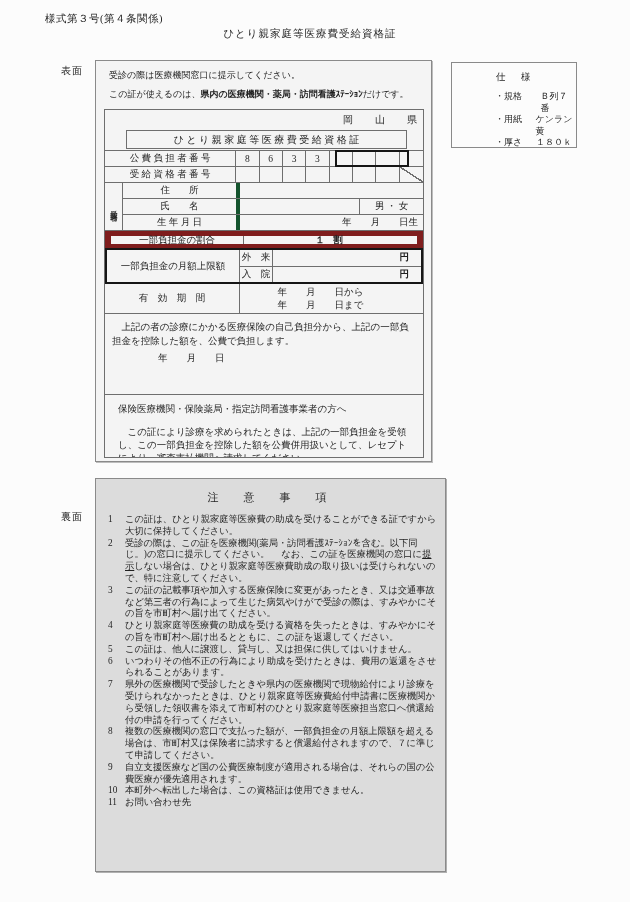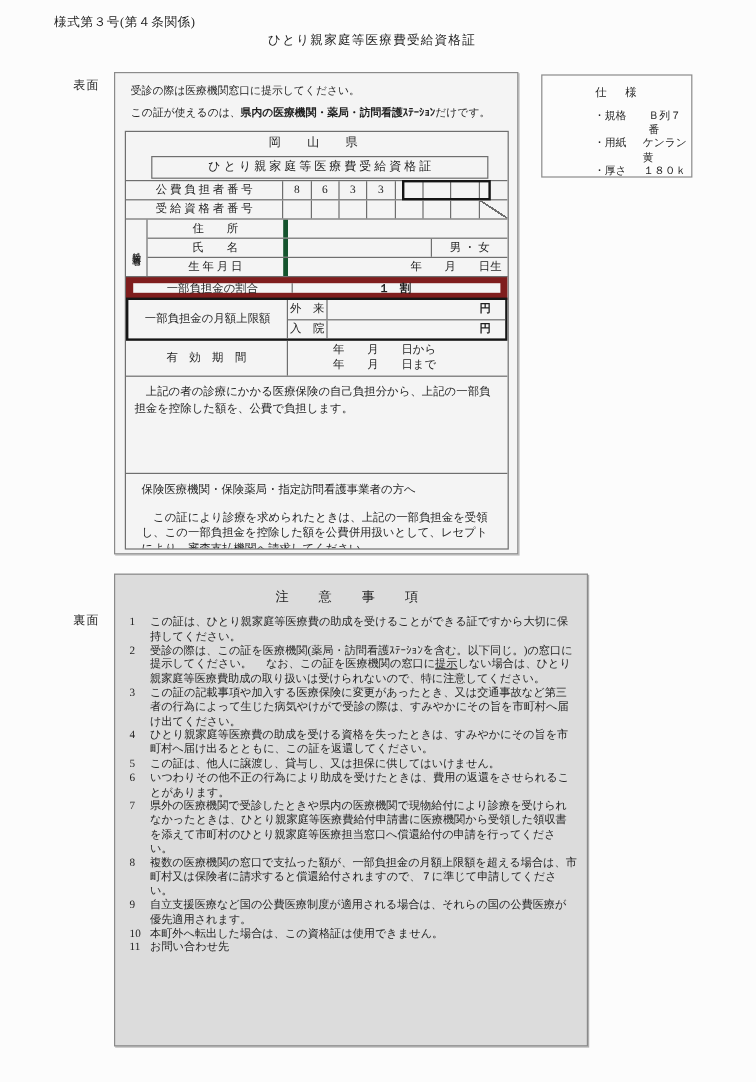--- a/index.html
+++ b/index.html
@@ -24,21 +24,21 @@
   .front-panel {
     position:absolute; left:95px; top:60px; width:337px; height:402px;
     background:#f4f4f4; border:1px solid #8a8a8a; box-shadow:1px 1px 0 rgba(0,0,0,0.25);
     overflow:hidden;
   }
   .notice { margin:8px 0 0 13px; font-size:9px; line-height:12px; }
   .notice + .notice { margin-top:7px; }
   .notice b { font-weight:bold; }
 
   .certificate { margin:9px 7px 0 8px; border:1px solid #6e6e6e; height:349px; overflow:hidden; }
-  .pref { height:20px; line-height:20px; text-align:center; font-size:10px; letter-spacing:6px; }
+  .pref { height:20px; line-height:20px; text-align:right; font-size:10px; letter-spacing:6px; }
   .cert-title-box { border:1px solid #6e6e6e; margin:0 16px 1px 21px; height:19px; line-height:17px; text-align:center; font-size:10px; }
 
   .grid-row { position:relative; display:flex; height:16px; border-bottom:1px solid #6e6e6e; align-items:stretch; font-size:9.5px; }
   .grid-row.first { border-top:1px solid #6e6e6e; height:17px; }
   .row-label { width:135px; border-right:1px solid #6e6e6e; display:flex; align-items:center; justify-content:center; }
   .cell { width:24px; border-right:1px solid #6e6e6e; display:flex; align-items:center; justify-content:center; }
   .cell.last { border-right:none; }
   .bold-frame { position:absolute; left:230px; top:-1px; bottom:-1px; width:74px; border:2px solid #151515; pointer-events:none; }
   .slash { background-image:linear-gradient(to top right, transparent 47%, #6e6e6e 47%, #6e6e6e 53%, transparent 53%); }
 
@@ -76,21 +76,21 @@
   .provider-text { margin-top:10px; }
 
   
   .spec-panel { position:absolute; left:451px; top:62px; width:126px; height:86px;
     background:#fcfcfc; border:1px solid #8a8a8a; font-size:9px; overflow:hidden;padding-left:32px; }
   .spec-title { margin:8px 0 7px 12px; font-size:9.5px; letter-spacing:3px; }
   .spec-item { display:flex; margin-left:11px; line-height:11.5px; }
   .spec-item .sl { width:46px; }
 
   
-  .back-panel { position:absolute; left:95px; top:478px; width:395px; height:394px;
+  .back-panel { position:absolute; left:95px; top:478px; width:351px; height:394px;
     background:#dcdcdc; border:1px solid #8a8a8a; box-shadow:1px 1px 0 rgba(0,0,0,0.3);
     overflow:hidden; }
   .notes-title { margin-top:11px; text-align:center; font-size:11px; letter-spacing:7px; }
   .notes-list { margin:9px 8px 0 12px; font-size:9.3px; line-height:11.8px; }
   .note-item { display:flex; align-items:flex-start; }
   .note-num { width:17px; flex-shrink:0; }
   .note-txt { flex:1; }
   .note-sup u { text-underline-offset:1px; }
 </style>
 </head>
@@ -180,20 +180,21 @@
       <div class="valid-row">
         <div class="valid-label">有　効　期　間</div>
         <div class="valid-dates">
           <span>年　　月　　日から</span>
           <span>年　　月　　日まで</span>
         </div>
       </div>
 
       <div class="decl-block">
         <div>　上記の者の診療にかかる医療保険の自己負担分から、上記の一部負担金を控除した額を、公費で負担します。</div>
+        <div class="decl-date">年　　月　　日</div>
       </div>
 
       <div class="provider-block">
         <div>保険医療機関・保険薬局・指定訪問看護事業者の方へ</div>
         <div class="provider-text">　この証により診療を求められたときは、上記の一部負担金を受領し、この一部負担金を控除した額を公費併用扱いとして、レセプトにより、審査支払機関へ請求してください。</div>
       </div>
     </div>
   </div>
 
   <div class="spec-panel">

